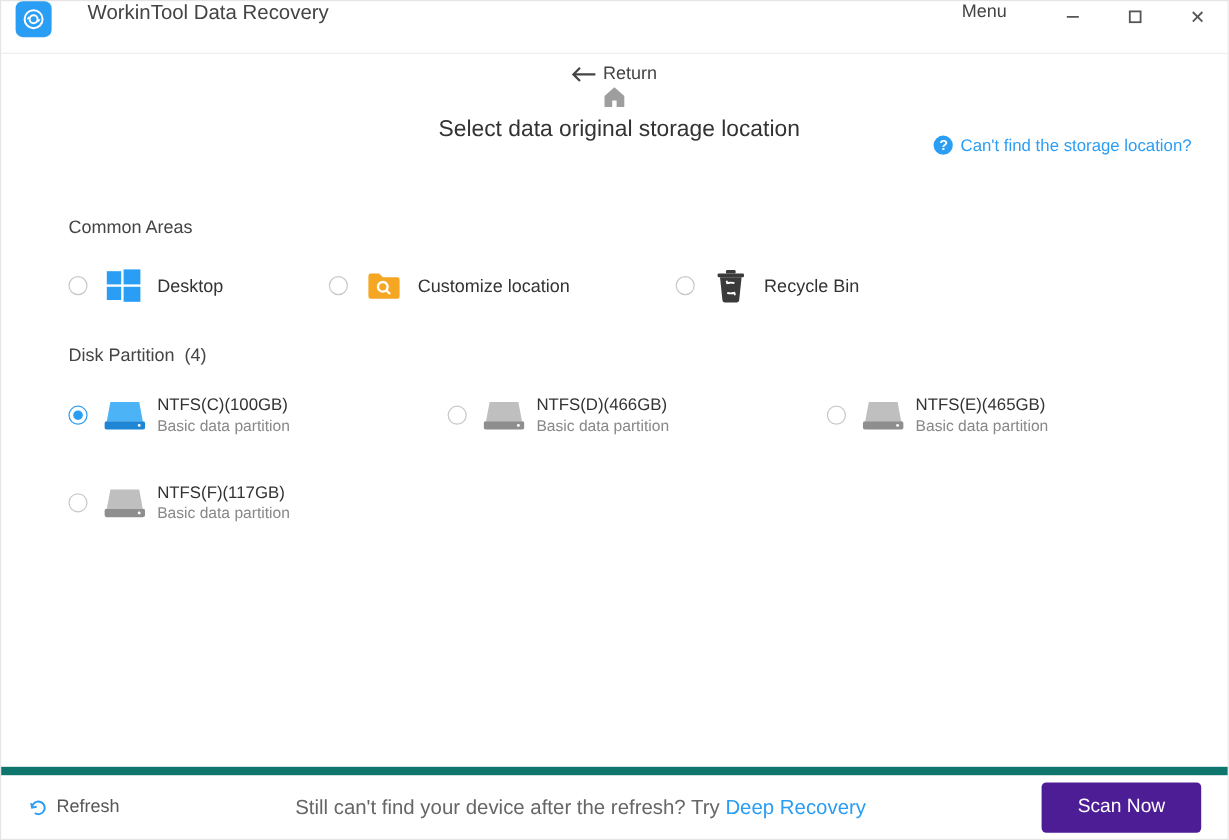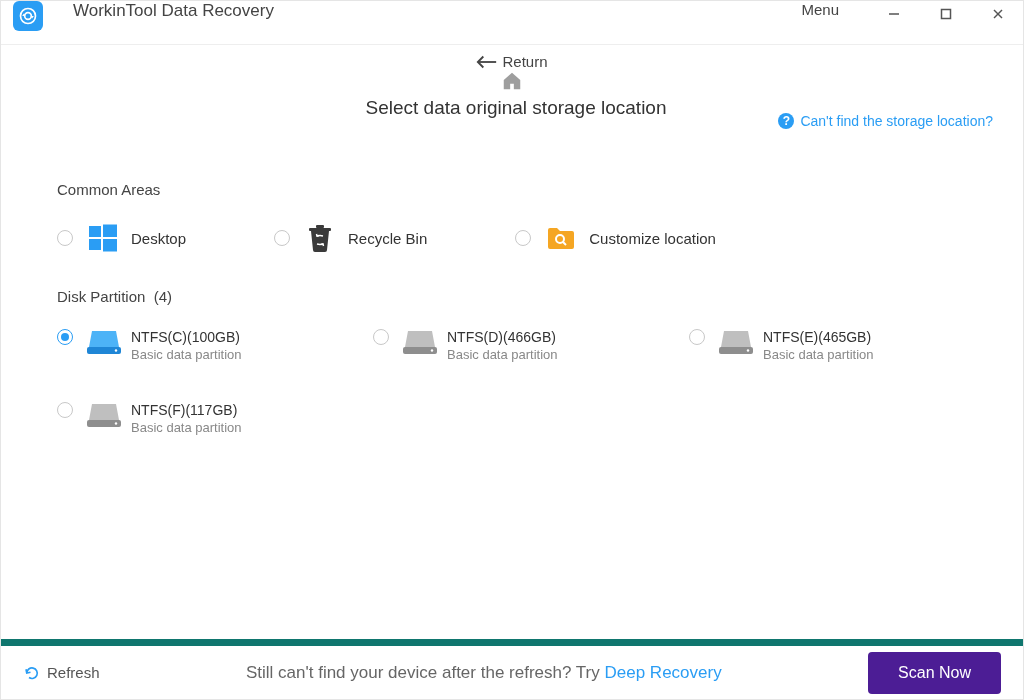--- a/index.html
+++ b/index.html
@@ -35,21 +35,21 @@
 
   .row { display: flex; gap: 88px; margin-top: 24px; }
   .opt { display: flex; align-items: center; cursor: pointer; }
   .radio { width: 16px; height: 16px; border: 1.5px solid #c8c8c8; border-radius: 50%; margin-right: 14px; flex-shrink: 0; position: relative; }
   .radio.selected { border-color: #2a9df4; }
   .radio.selected::after { content: ""; position: absolute; width: 8px; height: 8px; background: #2a9df4; border-radius: 50%; top: 50%; left: 50%; transform: translate(-50%, -50%); }
   .opt-icon { width: 32px; height: 32px; margin-right: 12px; display: flex; align-items: center; justify-content: center; flex-shrink: 0; }
   .opt-label { font-size: 15px; color: #333; }
 
   .part-grid { display: grid; grid-template-columns: repeat(3, 1fr); column-gap: 30px; row-gap: 40px; margin-top: 24px; }
-  .part { display: flex; align-items: flex-start; cursor: pointer; }
+  .part { display: flex; align-items: center; cursor: pointer; }
   .part .texts { display: flex; flex-direction: column; }
   .part .name { font-size: 14px; color: #333; }
   .part .desc { font-size: 13px; color: #888; margin-top: 2px; }
   .drive-icon { width: 34px; height: 26px; margin-right: 10px; flex-shrink: 0; }
 
   
   .footer { height: 60px; border-top: 7px solid #0f766e; display: flex; align-items: center; padding: 0 22px; }
   .refresh { display: flex; align-items: center; color: #2a9df4; cursor: pointer; font-size: 15px; }
   .refresh svg { width: 18px; height: 18px; margin-right: 6px; }
   .refresh span { color: #555; }
@@ -130,43 +130,43 @@
               <rect x="16" y="17" width="14" height="12.5" fill="#2a9df4"></rect>
             </svg>
         </div>
         <div class="opt-label">Desktop</div>
       </div>
 
       <div class="opt">
         <div class="radio"></div>
         <div class="opt-icon">
           <svg viewBox="0 0 32 32">
+              <path d="M3 8 A2 2 0 0 1 5 6 H12 L15 9 H27 A2 2 0 0 1 29 11 V25 A2 2 0 0 1 27 27 H5 A2 2 0 0 1 3 25 Z" fill="#f5a623"></path>
+              <circle cx="15" cy="17" r="4" stroke="#fff" stroke-width="2" fill="none"></circle>
+              <line x1="18" y1="20" x2="21" y2="23" stroke="#fff" stroke-width="2"></line>
+            </svg>
+        </div>
+        <div class="opt-label">Customize location</div>
+      </div>
+
+      <div class="opt">
+        <div class="radio"></div>
+        <div class="opt-icon">
+          <svg viewBox="0 0 32 32">
               <path d="M7 9 H25 L23 28 A2 2 0 0 1 21 30 H11 A2 2 0 0 1 9 28 Z" fill="#3a3a3a"></path>
               <rect x="5" y="6" width="22" height="3" rx="1" fill="#3a3a3a"></rect>
               <rect x="12" y="3" width="8" height="3" rx="1" fill="#3a3a3a"></rect>
               <path d="M13 14 A6 3 0 0 1 19 14" stroke="#fff" stroke-width="1.5" fill="none"></path>
               <polyline points="12.5,12 13,14 15,13.5" stroke="#fff" stroke-width="1.5" fill="none"></polyline>
               <path d="M19 22 A6 3 0 0 1 13 22" stroke="#fff" stroke-width="1.5" fill="none"></path>
               <polyline points="19.5,24 19,22 17,22.5" stroke="#fff" stroke-width="1.5" fill="none"></polyline>
             </svg>
         </div>
         <div class="opt-label">Recycle Bin</div>
       </div>
-
-      <div class="opt">
-        <div class="radio"></div>
-        <div class="opt-icon">
-          <svg viewBox="0 0 32 32">
-              <path d="M3 8 A2 2 0 0 1 5 6 H12 L15 9 H27 A2 2 0 0 1 29 11 V25 A2 2 0 0 1 27 27 H5 A2 2 0 0 1 3 25 Z" fill="#f5a623"></path>
-              <circle cx="15" cy="17" r="4" stroke="#fff" stroke-width="2" fill="none"></circle>
-              <line x1="18" y1="20" x2="21" y2="23" stroke="#fff" stroke-width="2"></line>
-            </svg>
-        </div>
-        <div class="opt-label">Customize location</div>
-      </div>
     </div>
 
     <div class="section-label second">
       <span>Disk Partition</span>&nbsp;&nbsp;<span>(4)</span>
     </div>
 
     <div class="part-grid">
 
       <div class="part">
         <div class="radio selected"></div>

